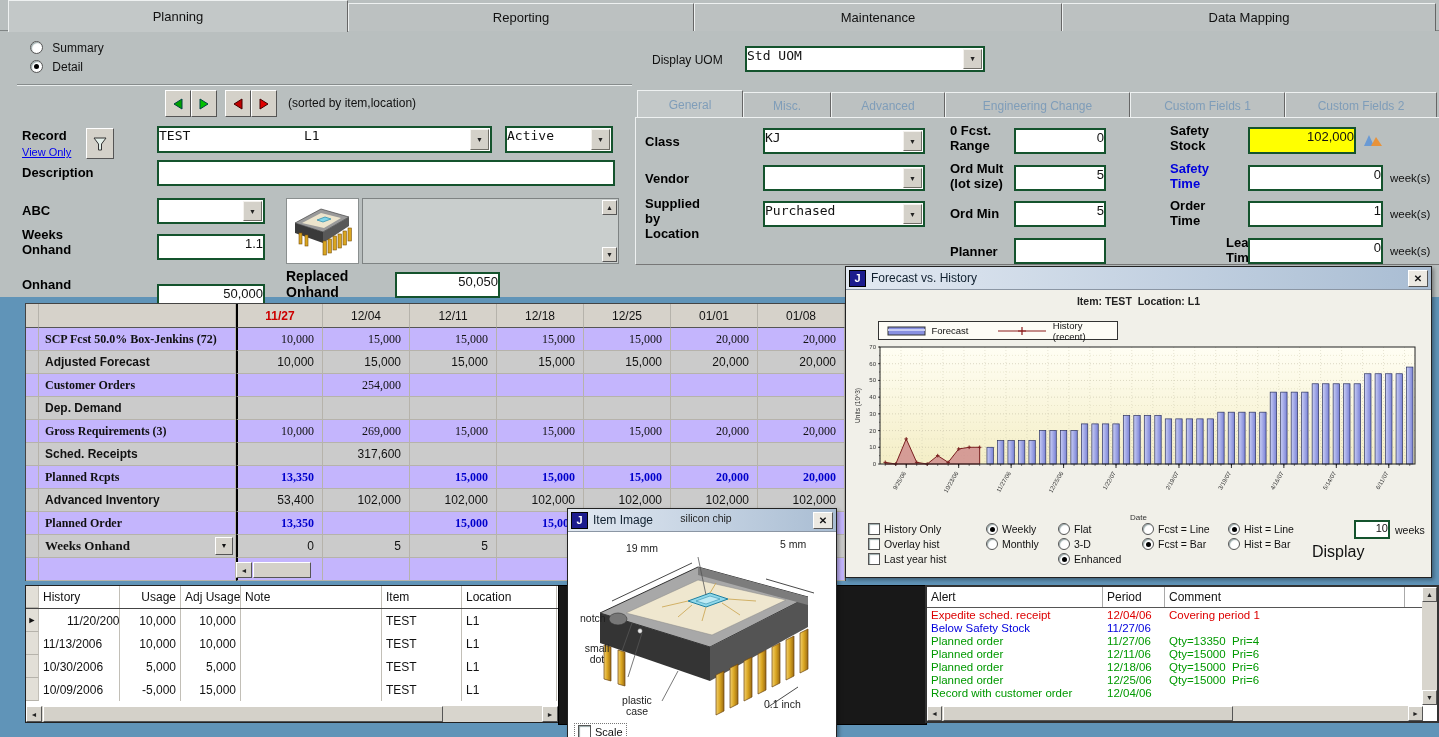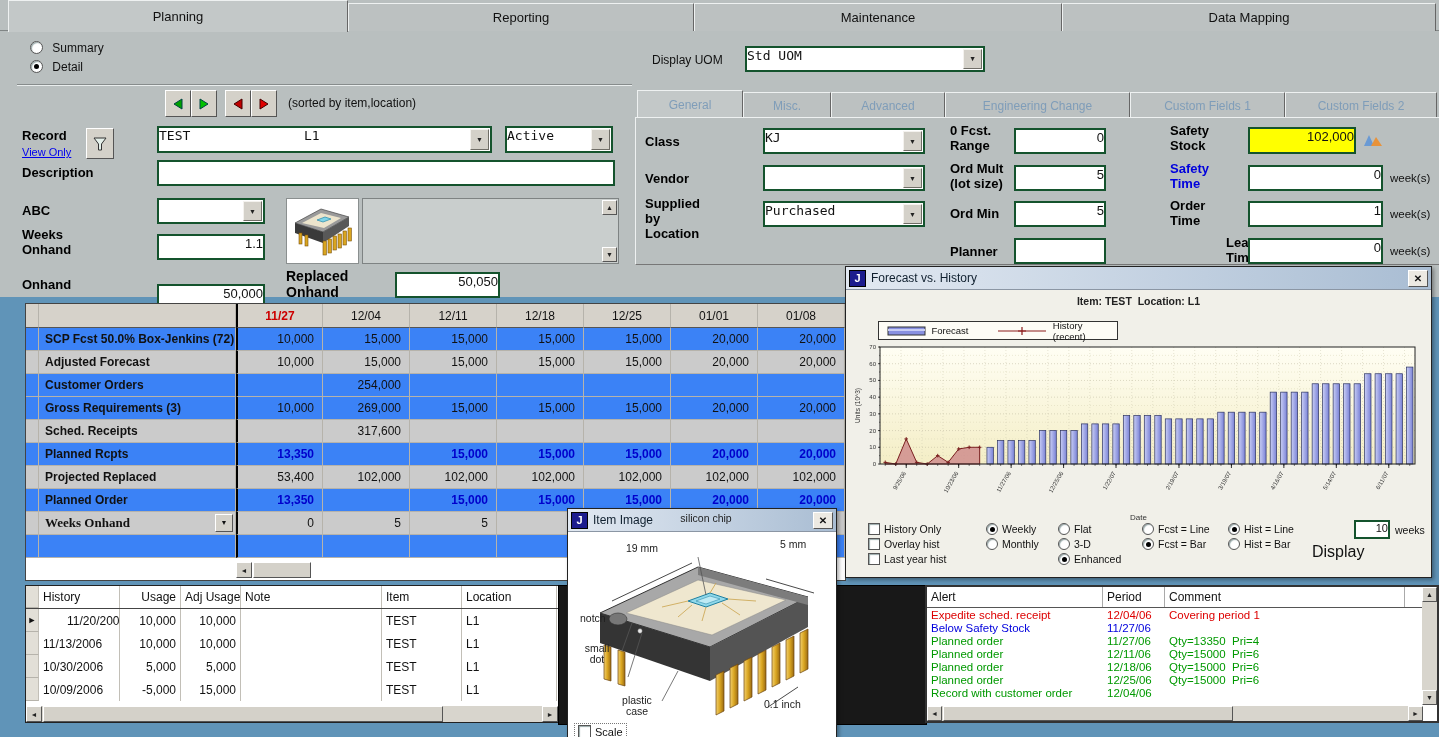--- a/index.html
+++ b/index.html
@@ -35,21 +35,21 @@
   .pg-row{display:flex;height:23px;}
   .pg-row.head{height:24px;}
   .pg-cell{box-sizing:border-box;border-right:1px solid #b6b3ab;border-bottom:1px solid #b6b3ab;
     display:flex;align-items:center;overflow:hidden;white-space:nowrap;}
   .pg-marker{width:13px;background:#e2dfd7;}
   .pg-label{width:197px;font-weight:bold;padding-left:6px;position:relative;}
   .pg-date{width:87px;justify-content:flex-end;padding-right:8px;}
   .pg-head .pg-cell, .pg-row.head .pg-cell{background:#d6d2ca;border-bottom:1px solid #555;}
   .pg-row.head .pg-date{justify-content:center;padding-right:0;}
   .pg-row.even .pg-cell{background:#cbcbcb;}
-  .pg-row.odd .pg-cell{background:#3b82f6;}
+  .pg-row.odd .pg-cell{background:#c4b5fd;font-family:Liberation Serif, serif;}
   .pg-date.first{border-left:2px solid #000;}
   .pg-val.blue{color:#0000cc;font-weight:bold;}
   .pg-head-cur{color:#cc0000;font-weight:bold;}
   .pg-combo-label{font-family:"Liberation Serif",serif;font-size:13px;}
   .mini-arrow{position:absolute;right:2px;top:2px;bottom:2px;width:16px;background:#d4d1c9;
     border:1px solid;border-color:#fff #555 #555 #fff;display:flex;align-items:center;justify-content:center;font-size:7px;}
   
   .hgrid{position:absolute;left:25px;top:585px;width:550px;height:138px;background:#fff;border:1px solid #222;box-sizing:border-box;}
   .hg-row{display:flex;height:23px;}
   .hg-row.head{height:22px;border-bottom:1px solid #444;}
@@ -339,20 +339,33 @@
             <span>Customer Orders</span>
           </div>
           <div class="pg-cell pg-date pg-val first"></div>
           <div class="pg-cell pg-date pg-val">254,000</div>
           <div class="pg-cell pg-date pg-val"></div>
           <div class="pg-cell pg-date pg-val"></div>
           <div class="pg-cell pg-date pg-val"></div>
           <div class="pg-cell pg-date pg-val"></div>
           <div class="pg-cell pg-date pg-val"></div>
         </div>
+        <div class="pg-row even">
+          <div class="pg-cell pg-marker"></div>
+          <div class="pg-cell pg-label">
+            <span>Dep. Demand</span>
+          </div>
+          <div class="pg-cell pg-date pg-val first"></div>
+          <div class="pg-cell pg-date pg-val"></div>
+          <div class="pg-cell pg-date pg-val"></div>
+          <div class="pg-cell pg-date pg-val"></div>
+          <div class="pg-cell pg-date pg-val"></div>
+          <div class="pg-cell pg-date pg-val"></div>
+          <div class="pg-cell pg-date pg-val"></div>
+        </div>
         <div class="pg-row odd">
           <div class="pg-cell pg-marker"></div>
           <div class="pg-cell pg-label">
             <span>Gross Requirements (3)</span>
           </div>
           <div class="pg-cell pg-date pg-val first">10,000</div>
           <div class="pg-cell pg-date pg-val">269,000</div>
           <div class="pg-cell pg-date pg-val">15,000</div>
           <div class="pg-cell pg-date pg-val">15,000</div>
           <div class="pg-cell pg-date pg-val">15,000</div>
@@ -381,21 +394,21 @@
           <div class="pg-cell pg-date pg-val"></div>
           <div class="pg-cell pg-date pg-val blue">15,000</div>
           <div class="pg-cell pg-date pg-val blue">15,000</div>
           <div class="pg-cell pg-date pg-val blue">15,000</div>
           <div class="pg-cell pg-date pg-val blue">20,000</div>
           <div class="pg-cell pg-date pg-val blue">20,000</div>
         </div>
         <div class="pg-row even">
           <div class="pg-cell pg-marker"></div>
           <div class="pg-cell pg-label">
-            <span>Projected Replaced</span>
+            <span>Advanced Inventory</span>
           </div>
           <div class="pg-cell pg-date pg-val first">53,400</div>
           <div class="pg-cell pg-date pg-val">102,000</div>
           <div class="pg-cell pg-date pg-val">102,000</div>
           <div class="pg-cell pg-date pg-val">102,000</div>
           <div class="pg-cell pg-date pg-val">102,000</div>
           <div class="pg-cell pg-date pg-val">102,000</div>
           <div class="pg-cell pg-date pg-val">102,000</div>
         </div>
         <div class="pg-row odd">

